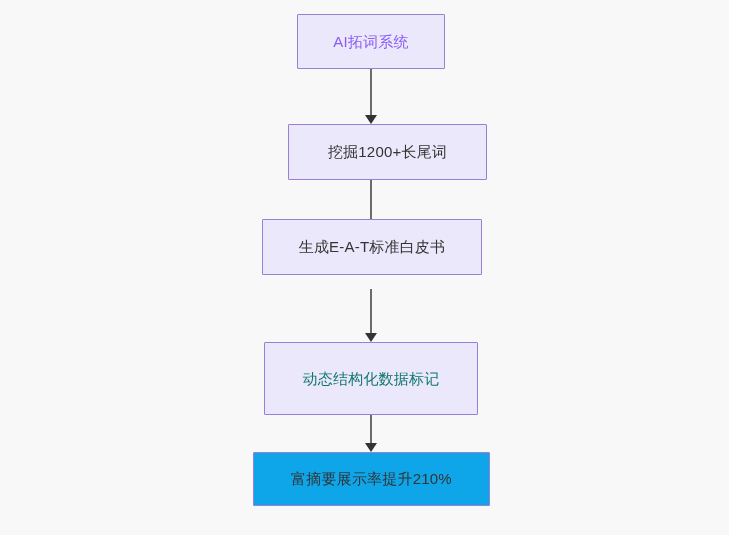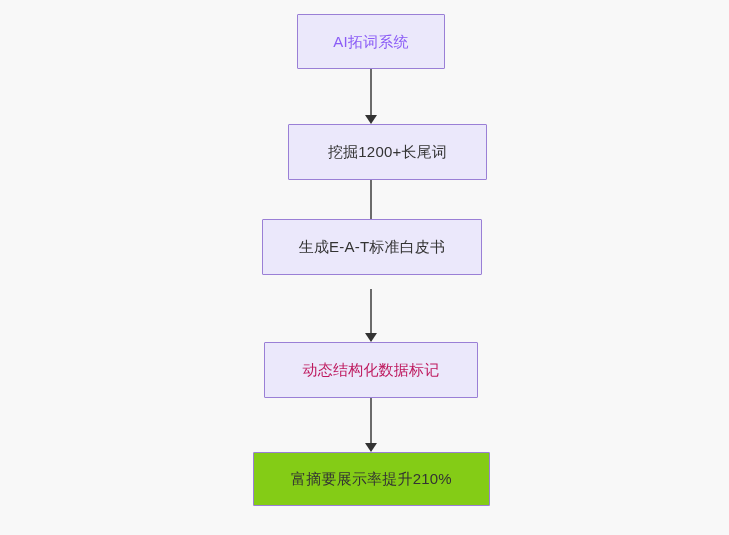--- a/index.html
+++ b/index.html
@@ -87,19 +87,19 @@
     </div>
     <div class="node" style="left: 297px; top: 14px; width: 148px; height: 55px; background: rgb(235, 232, 251); border-color: rgb(154, 127, 214); color: #8b5cf6;">
       <span class="node-label">AI拓词系统</span>
     </div>
     <div class="node" style="left: 288px; top: 124px; width: 199px; height: 56px; background: rgb(235, 232, 251); border-color: rgb(154, 127, 214); color: rgb(51, 51, 51);">
       <span class="node-label">挖掘1200+长尾词</span>
     </div>
     <div class="node" style="left: 262px; top: 219px; width: 220px; height: 56px; background: rgb(235, 232, 251); border-color: rgb(154, 127, 214); color: rgb(51, 51, 51);">
       <span class="node-label">生成E-A-T标准白皮书</span>
     </div>
-    <div class="node" style="left: 264px; top: 342px; width: 214px; height: 56px; background: rgb(235, 232, 251); border-color: rgb(154, 127, 214); color: #be185d;">
+    <div class="node" style="left: 264px; top: 342px; width: 214px; height: 73px; background: rgb(235, 232, 251); border-color: rgb(154, 127, 214); color: #0f766e;">
       <span class="node-label">动态结构化数据标记</span>
     </div>
-    <div class="node" style="left: 253px; top: 452px; width: 237px; height: 54px; background: #84cc16; border-color: rgb(154, 127, 214); color: rgb(51, 51, 51);">
+    <div class="node" style="left: 253px; top: 452px; width: 237px; height: 54px; background: #0ea5e9; border-color: rgb(154, 127, 214); color: rgb(51, 51, 51);">
       <span class="node-label">富摘要展示率提升210%</span>
     </div>
   </div>
 
 </body></html>

